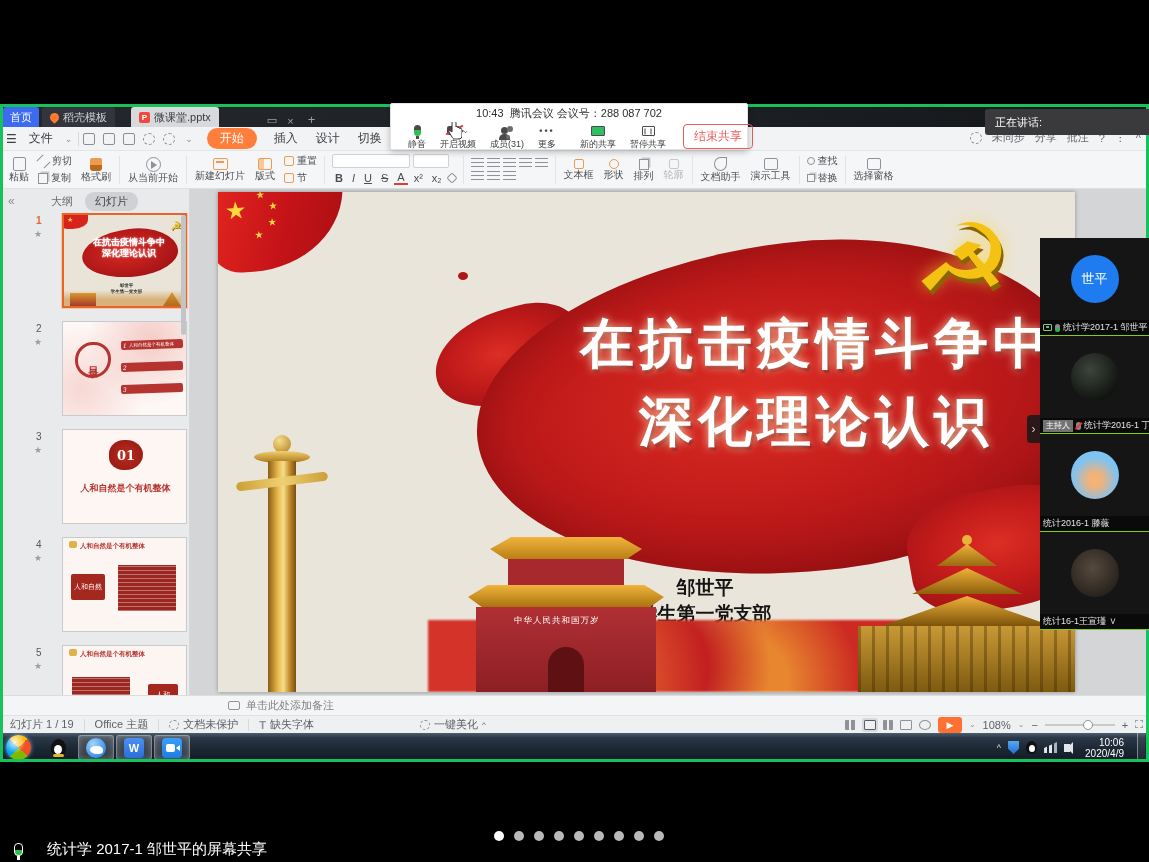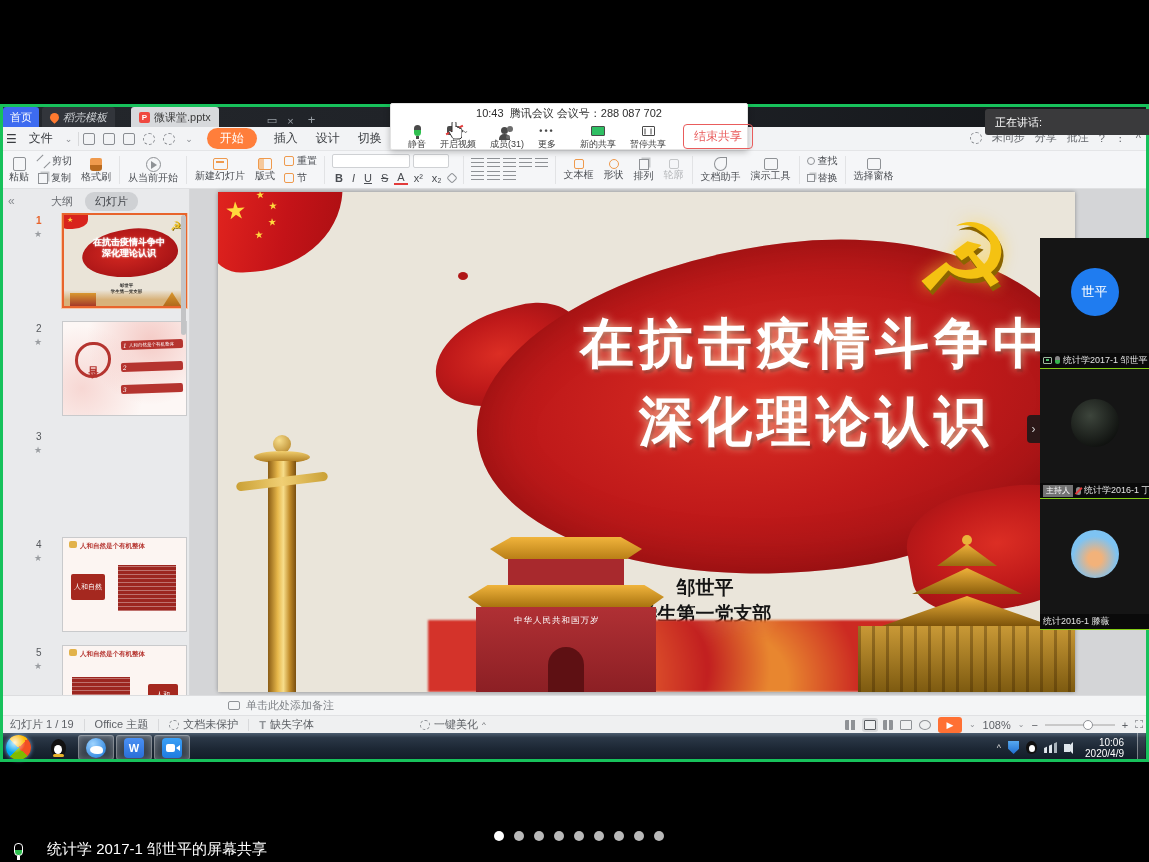--- a/index.html
+++ b/index.html
@@ -5,21 +5,21 @@
   * { margin:0; padding:0; box-sizing:border-box; }
   html,body { width:1149px; height:862px; background:#000; font-family:"Liberation Sans","DejaVu Sans",sans-serif; overflow:hidden; position:relative; }
 
   
   #wps { position:absolute; top:104px; left:0; width:1149px; height:629px; background:#f5f6f7; z-index:1; }
 
   
   .tabbar { position:absolute; top:0; left:0; width:100%; height:23px; background:linear-gradient(90deg,#24272c 0%,#1d2025 60%,#131518 100%); display:flex; align-items:flex-end; }
   .wtab { height:20px; display:flex; align-items:center; padding:0 8px; font-size:11px; color:#cfd2d6; border-radius:3px 3px 0 0; margin-left:3px; white-space:nowrap; }
   .wtab.home { background:#3d6bf0; color:#fff; width:36px; justify-content:center; }
-  .wtab.docer { background:#32353b;font-style:italic; }
+  .wtab.docer { background:#32353b; }
   .wtab.active { background:#d7d9dc; color:#3a3a3a; }
   .flame { width:9px; height:9px; border-radius:50% 50% 50% 0; background:#ff7a2f; margin-right:4px; transform:rotate(-45deg); }
   .pptic { width:11px; height:11px; border-radius:2px; background:#f0483f; color:#fff; font-size:8px; line-height:11px; text-align:center; margin-right:4px; font-weight:bold; }
   .tabctl { color:#9aa0a6; font-size:11px; margin-left:10px; cursor:default; }
 
   
   .menubar { position:absolute; top:23px; left:0; width:100%; height:24px; background:#f2f3f5; display:flex; align-items:center; font-size:12px; color:#3a3d41; border-bottom:1px solid #e4e5e7; }
   .menubar .mi { margin:0 6px; white-space:nowrap; }
   .qicon { width:12px; height:12px; border:1.3px solid #8a8d92; border-radius:2px; margin:0 4px; display:inline-block; }
   .qicon.round { border-radius:50%; border-style:dashed; }
@@ -436,20 +436,25 @@
           <div class="bar" style="top:62px;transform:rotate(-2deg);">
               <i>3</i>
             </div>
 
         </div>
       </div>
 
       <div class="thumbrow" style="height:97px;">
         <span class="tnum">3</span>
         <span class="tstar">★</span>
+        <div class="thumb m3">
+          <div class="blob">01</div>
+          <div class="ti">人和自然是个有机整体</div>
+
+        </div>
       </div>
 
       <div class="thumbrow" style="height:97px;">
         <span class="tnum">4</span>
         <span class="tstar">★</span>
         <div class="thumb m45">
           <div class="hico"></div>
           <div class="hd">人和自然是个有机整体</div>
           <div class="box" style="left:8px;top:36px;width:34px;height:26px;">人和自然</div>
           <div class="blk" style="left:52px;top:24px;width:64px;height:52px;"></div>
@@ -584,20 +589,27 @@
         <span class="mmic muted"></span>
         <span>统计学2016-1 丁...</span>
       </div>
   </div>
   <div class="ptile">
     <div class="pavatar" style="background:radial-gradient(circle at 50% 60%,#f2b27a 18%,#7ec3f2 60%);"></div>
     <div class="pname">
         <span>统计2016-1 滕薇</span>
       </div>
   </div>
+  <div class="ptile">
+    <div class="pavatar" style="background:radial-gradient(circle at 45% 40%,#574a3e,#241f1a 80%);"></div>
+    <div class="pname">
+        <span>统计16-1王宣瑾</span>
+        <span class="pchev">˅</span>
+      </div>
+  </div>
 </div>
 <div id="sidehandle">›</div>
 
 <div id="meetpanel">
   <div class="mp-title">
     <span>10:43</span>&nbsp;&nbsp;<span>腾讯会议</span>&nbsp;<span>会议号：288 087 702</span>
   </div>
   <div class="mp-row">
     <div class="mbtn">
         <span class="icw">

